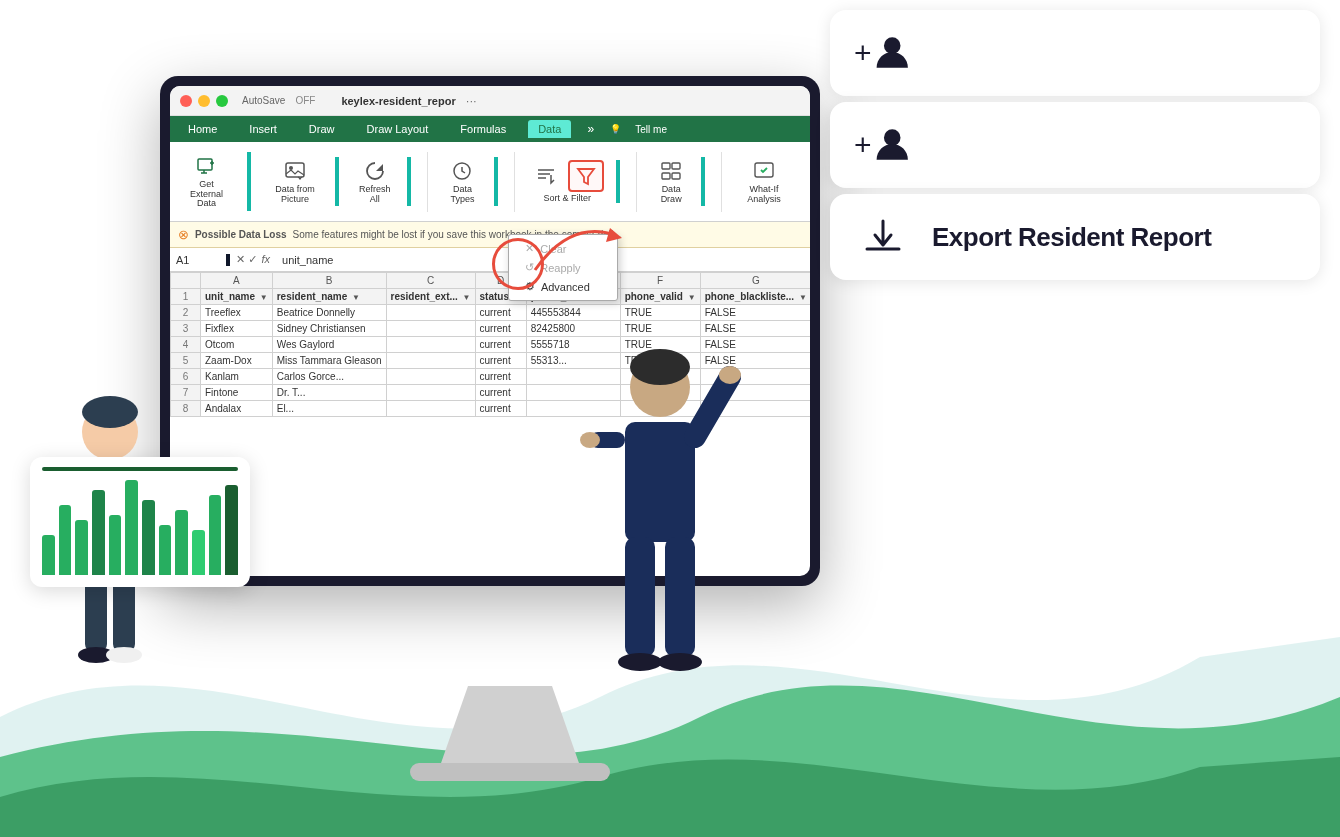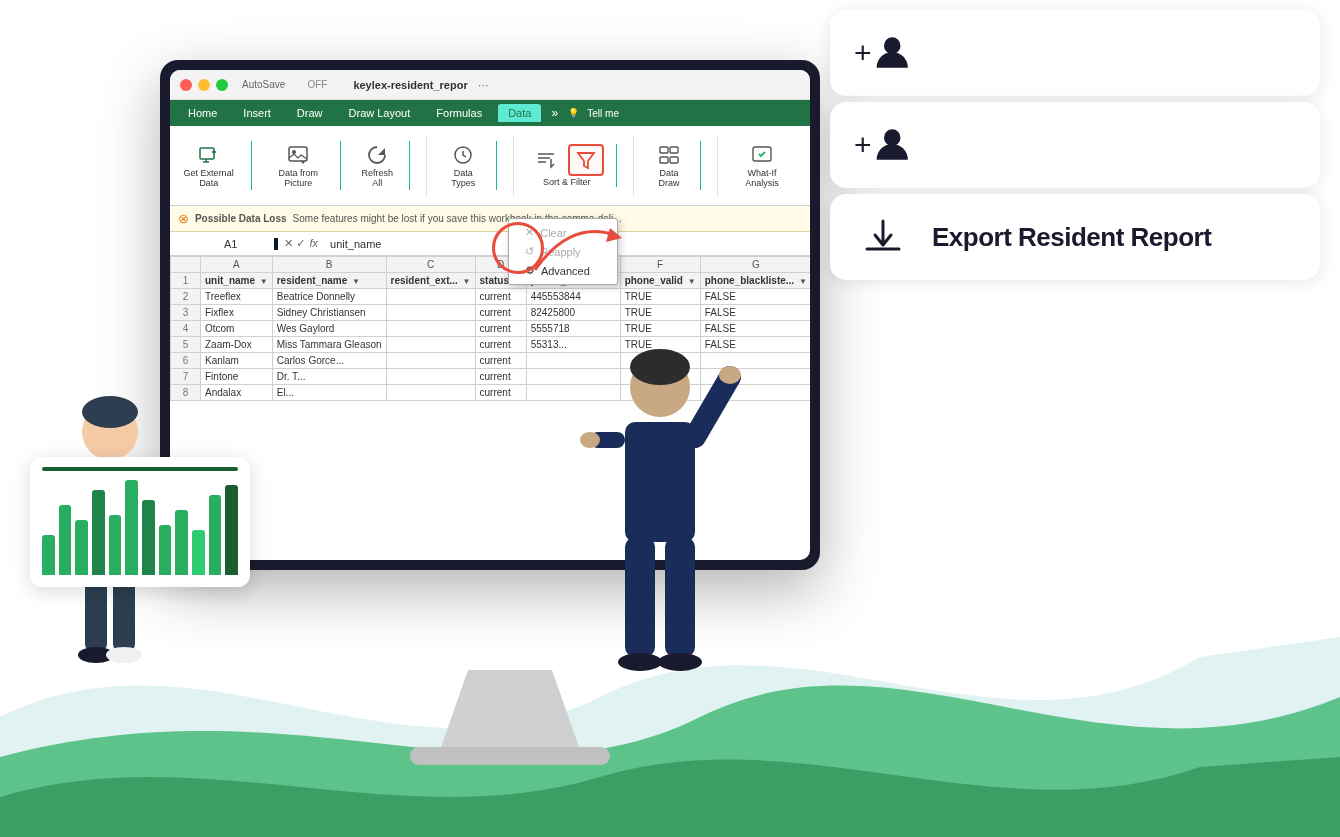--- a/index.html
+++ b/index.html
@@ -19,21 +19,21 @@
       left: 0;
       right: 0;
       height: 320px;
       z-index: 0;
     }
 
     
     .monitor-container {
       position: absolute;
       left: 160px;
-      top: 60px;
+      top: 76px;
       width: 700px;
       height: 620px;
       z-index: 2;
     }
 
     .monitor-outer {
       position: absolute;
       top: 0;
       left: 0;
       width: 660px;
@@ -101,21 +101,21 @@
       margin-left: 8px;
     }
 
     
     .excel-tabs {
       height: 26px;
       background: #217346;
       display: flex;
       align-items: center;
       padding: 0 8px;
-      gap: 6px;
+      gap: 12px;
     }
 
     .excel-tab {
       font-size: 11px;
       color: #fff;
       padding: 3px 10px;
       cursor: pointer;
       border-radius: 3px 3px 0 0;
     }
 
@@ -133,21 +133,21 @@
       padding: 4px 8px;
       gap: 16px;
       overflow: hidden;
     }
 
     .ribbon-group {
       display: flex;
       flex-direction: column;
       align-items: center;
       gap: 2px;
-      border-right: 1px solid #14b8a6;
+      border-right: 4px solid #14b8a6;
       padding-right: 12px;
     }
 
     .ribbon-group:last-child { border-right: none; }
 
     .ribbon-icons {
       display: flex;
       gap: 6px;
       align-items: center;
     }
@@ -230,21 +230,20 @@
       align-items: center;
       font-size: 11px;
       background: #fff;
     }
 
     .cell-ref {
       width: 60px;
       border-right: 4px solid #0f172a;
       padding: 0 6px;
       color: #333;
-      margin-left: 48px;
     }
 
     .formula-icons {
       padding: 0 6px;
       color: #666;
       display: flex;
       gap: 4px;
     }
 
     .formula-content {
@@ -428,21 +427,21 @@
 
 <div class="monitor-container">
   <div class="monitor-outer">
     <div class="monitor-screen">
 
       <div class="excel-titlebar">
         <div class="traffic-light tl-red"></div>
         <div class="traffic-light tl-yellow"></div>
         <div class="traffic-light tl-green"></div>
         <span class="autosave">AutoSave</span>
-        <span style="font-size:10px;color:#888;margin-left:16px;">OFF</span>
+        <span style="font-size:10px;color:#888;margin-left:4px;">OFF</span>
         <span style="margin-left:20px;font-size:11px;color:#333;font-weight:600;text-align:right;">keylex-resident_repor</span>
         <span style="margin-left:4px;font-size:11px;color:#666;">···</span>
       </div>
 
       <div class="excel-tabs">
         <div class="excel-tab">Home</div>
         <div class="excel-tab">Insert</div>
         <div class="excel-tab">Draw</div>
         <div class="excel-tab">Draw Layout</div>
         <div class="excel-tab">Formulas</div>

